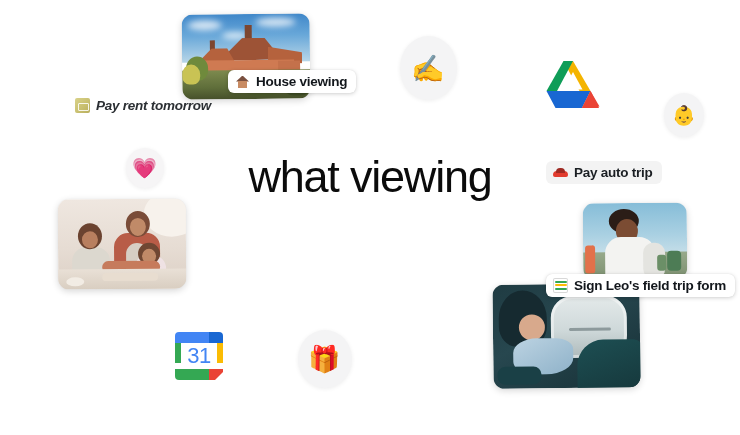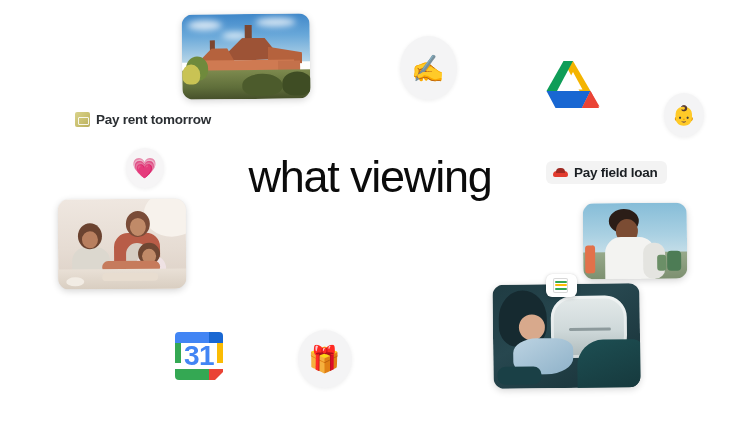--- a/index.html
+++ b/index.html
@@ -164,22 +164,22 @@
   .appicon { position: absolute; z-index: 25; }
   .appicon svg { display: block; }
 
   
   .cal { position:absolute; width:100%; height:100%; }
   .cal-num {
     position: absolute;
     left: 0; right: 0; top: 0; bottom: 0;
     display: flex; align-items: center; justify-content: center;
     font-family: "Liberation Sans", sans-serif;
-    font-weight: 700;
-    font-size: 28px;
+    font-weight: 400;
+    font-size: 22px;
     color: #4285f4;
     letter-spacing: -0.5px;
   }
 </style>
 </head>
 <body>
 
 <div id="stage">
 
   <div class="photo" style="left:182px; top:14px; width:128px; height:85px; transform: rotate(-0.6deg);">
@@ -202,22 +202,26 @@
       <div class="ph-wall" style="left:20px; top:46px; width:92px; height:16px;"></div>
       <div class="ph-wall" style="left:96px; top:47px; width:22px; height:14px; background:#c4714b;"></div>
       <div class="ph-ground"></div>
       <div class="ph-bush" style="left:4px; top:42px; width:22px; height:24px; background:#6f8a3c;"></div>
       <div class="ph-bush" style="left:0px; top:50px; width:18px; height:20px; background:#c9c354;"></div>
       <div class="ph-bush" style="left:60px; top:60px; width:40px; height:22px; background:#4c5b2c;"></div>
       <div class="ph-bush" style="left:100px; top:58px; width:30px; height:24px; background:#3f4d24;"></div>
     </div>
   </div>
 
-
-  <div class="pill plain" style="left:68px; top:108px;">
+  <div class="pill" style="left:228px; top:70px;">
+    <span class="glyph g-house"></span>
+    <span>House viewing</span>
+  </div>
+
+  <div class="pill plain" style="left:68px; top:94px;font-style:italic;">
     <span class="glyph g-money"></span>
     <span>Pay rent tomorrow</span>
   </div>
 
   <div class="badge soft" style="left:400px; top:36px; width:57px; height:64px; border-radius:50%;">
     <span class="em" style="font-size:27px;">✍️</span>
   </div>
 
   <div class="appicon" style="left:542px; top:58px; width:62px; height:56px;">
     <svg width="62" height="56" viewBox="0 0 62 56">
@@ -235,21 +239,21 @@
   <div class="badge soft" style="left:664px; top:93px; width:40px; height:44px;">
     <span class="em" style="font-size:19px;">👶</span>
   </div>
 
   <div class="badge" style="left:126px; top:148px; width:38px; height:40px; background:#f6f5f6;">
     <span class="em" style="font-size:20px;">💗</span>
   </div>
 
   <div class="pill plain" style="left:546px; top:161px; background:#f3f3f3; box-shadow:none; color:#1b1f23;">
     <span class="glyph g-car"></span>
-    <span>Pay field loan</span>
+    <span>Pay auto trip</span>
   </div>
 
   <div class="headline">
     <span class="l2">what viewing</span>
   </div>
 
   <div class="photo" style="left:58px; top:199px; width:128px; height:90px; transform: rotate(-0.4deg);">
     <div class="px">
       <div class="fam-bg"></div>
 
@@ -303,20 +307,21 @@
       <div class="tr-bar" style="left:4px; top:82px; width:44px; height:18px; background:#1a4046; border-radius:8px;"></div>
     </div>
   </div>
 
   <div class="pill" style="left:546px; top:274px;">
     <span class="glyph g-form">
       <i></i>
         <i></i>
         <i></i>
     </span>
+    <span>Sign Leo's field trip form</span>
   </div>
 
   <div class="appicon" style="left:172px; top:329px; width:54px; height:54px;">
     <div class="cal">
       <svg width="54" height="54" viewBox="0 0 54 54">
         <rect x="3" y="3" width="48" height="48" rx="4" fill="#ffffff"></rect>
         <path d="M3 7a4 4 0 0 1 4-4h10v11H3z" fill="#4285f4"></path>
         <path d="M17 3h20v11H17z" fill="#4285f4"></path>
         <path d="M37 3h10a4 4 0 0 1 4 4v7H37z" fill="#1967d2"></path>
         <path d="M51 14v20H37V14z" fill="#fbbc04"></path>

